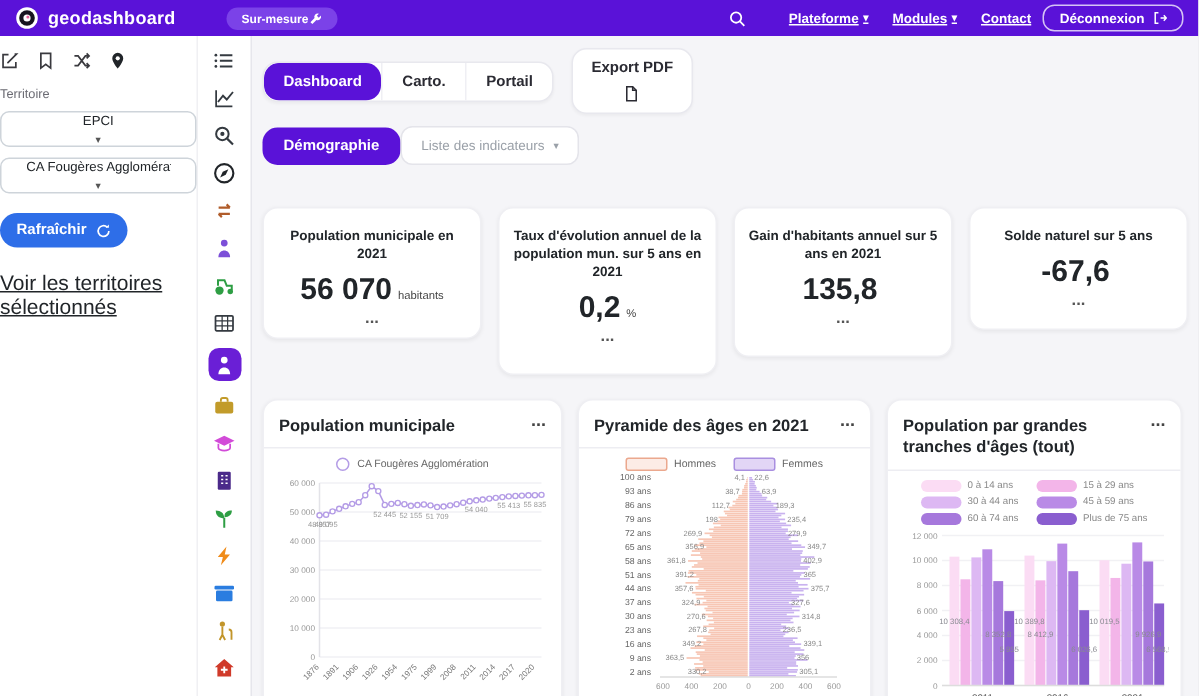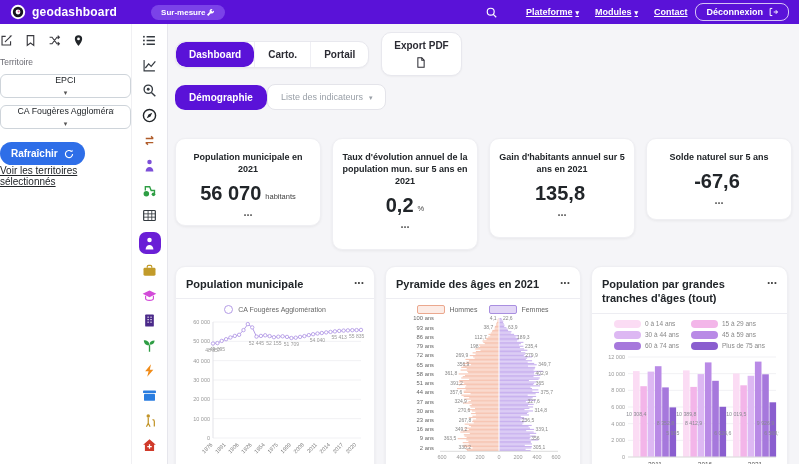--- a/index.html
+++ b/index.html
@@ -23,21 +23,21 @@
   .filter-panel{width:132px;background:#fff;padding:8px 0;border-right:1px solid #f0f0f3;}
   .panel-icons{display:flex;gap:11px;color:#3a3a3f;padding:2px 0 6px;}
   .panel-icons svg{cursor:pointer;}
   .section-label{font-size:8.5px;color:#6a6a72;margin:4px 0 2px;}
   .select-box{border:1px solid #ced4da;border-radius:6px;height:24px;display:flex;align-items:center;justify-content:space-between;
               padding:0 7px;font-size:8.8px;color:#212529;margin-top:7px;background:#fff;cursor:pointer;flex-direction:column;}
   .select-box .sel-txt{white-space:nowrap;overflow:hidden;max-width:96px;}
   .select-caret{color:#555;font-size:7px;}
   .refresh-btn{margin-top:13px;background:#2e6ee8;color:#fff;border-radius:14px;padding:6px 11px;font-size:10px;font-weight:bold;
                display:inline-flex;align-items:center;gap:6px;cursor:pointer;}
-  .view-link{display:block;font-size:10px;color:#212529;text-decoration:underline;cursor:pointer;}
+  .view-link{display:block;margin-top:15px;font-size:14px;color:#212529;text-decoration:underline;cursor:pointer;}
 
   .icon-rail{width:36px;background:#fff;border-right:1px solid #e6e6ec;display:flex;flex-direction:column;align-items:center;
              padding-top:8px;gap:8px;}
   .rail-item{width:22px;height:17px;display:flex;align-items:center;justify-content:center;cursor:pointer;flex:0 0 auto;}
   .rail-item.active{height:22px;border-radius:7px;}
 
   .main{flex:1;padding:8px 7px 0 7px;overflow:hidden;}
 
   
   .tabs-row{display:flex;align-items:center;gap:12px;}

